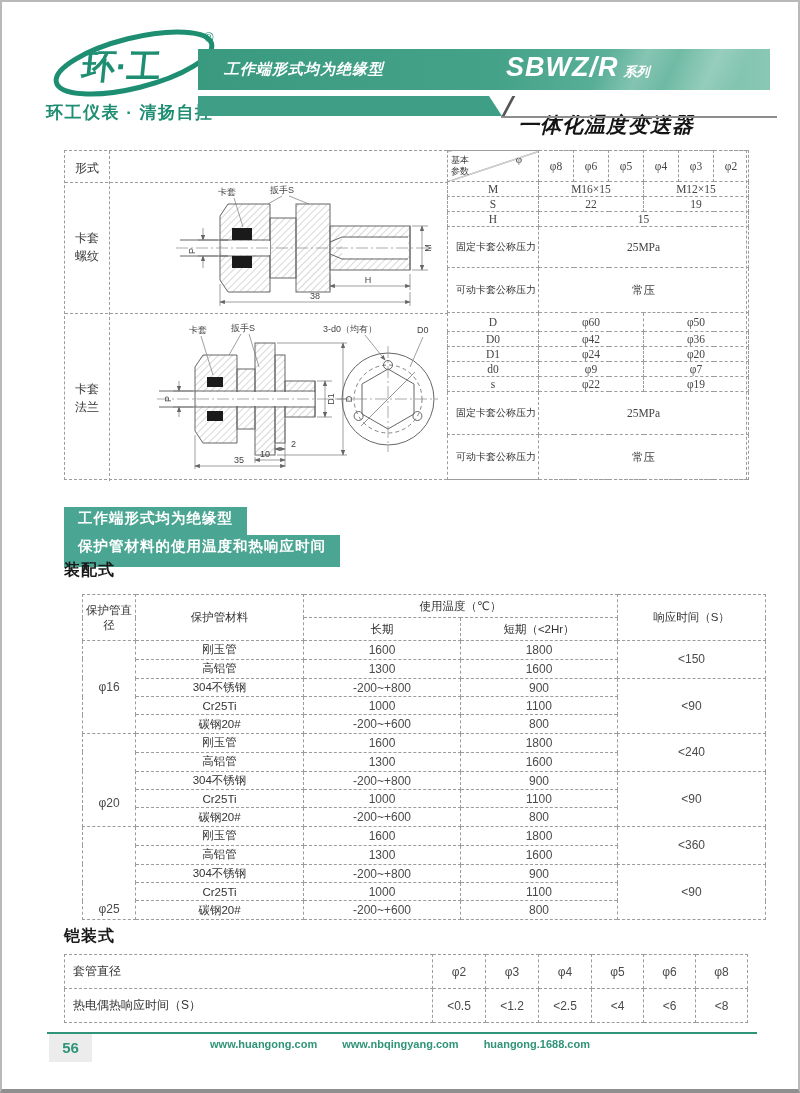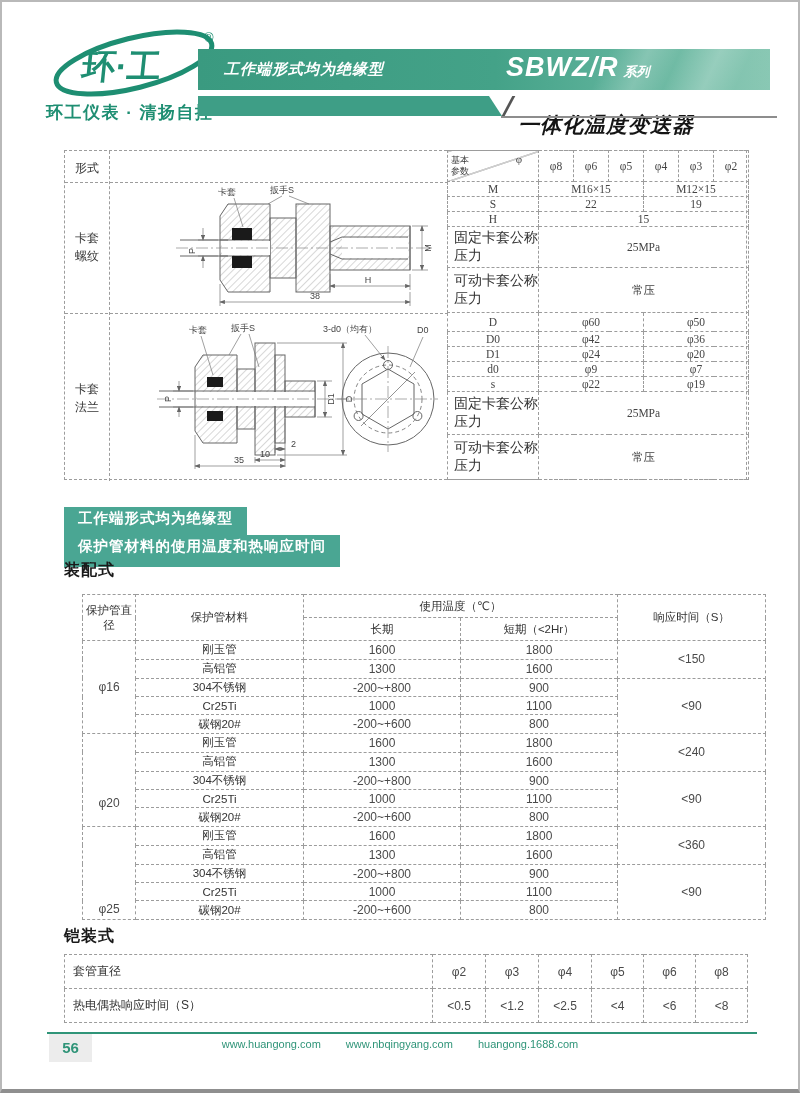--- a/index.html
+++ b/index.html
@@ -35,22 +35,22 @@
   .spec .vline{position:absolute;left:44px;top:0;height:330px;border-left:1px dashed #9c9c9c;}
   .spec .hline1{position:absolute;left:0;top:31px;width:383px;border-top:1px dashed #9c9c9c;}
   .spec .hline2{position:absolute;left:0;top:162px;width:383px;border-top:1px dashed #9c9c9c;}
   .rowlbl{position:absolute;width:34px;left:5px;font-size:12px;color:#333;text-align:center;
         line-height:1.5;}
   .rowlbl.two{width:28px;left:8px;word-break:break-all;}
   .stable{position:absolute;left:382px;top:-1px;width:301px;height:330px;border-collapse:collapse;
         table-layout:fixed;}
   .stable td{border:1px dashed #9c9c9c;text-align:center;vertical-align:middle;padding:0;
         font-family:"Liberation Serif","DejaVu Serif",serif;font-size:11.5px;color:#444;}
-  .stable td.cn{font-family:"Liberation Sans","DejaVu Sans",sans-serif;font-size:14px;color:#333;
-        text-align:left;padding-left:6px;}
+  .stable td.cn{font-family:"Liberation Sans","DejaVu Sans",sans-serif;font-size:10px;color:#333;
+        text-align:center;padding-left:6px;}
   .stable td.diag{position:relative;
         background-image:linear-gradient(to bottom right,transparent calc(50% - .6px),
         #9c9c9c calc(50% - .6px),#9c9c9c calc(50% + .6px),transparent calc(50% + .6px));}
   .diag-top{position:absolute;right:16px;top:2px;font-size:11px;}
   .diag-bot{position:absolute;left:3px;top:4px;width:24px;font-size:9px;line-height:1.2;
         text-align:left;font-family:Liberation Serif, serif;color:#333;}
   .draw{position:absolute;}
   .draw text{fill:#444;font-size:9px;font-family:"Liberation Sans","DejaVu Sans",sans-serif;}
 
   
@@ -72,21 +72,21 @@
   .ktable{left:62px;top:952px;width:683px;height:69px;}
   .ktable td.lab{text-align:left;padding-left:8px;font-size:12px;color:#333;margin-left:28px;}
   .ktable tr{height:23px;}
 
   
   .foot-line{position:absolute;left:45px;top:1030px;width:710px;height:2px;background:#2f9478;}
   .page-num{position:absolute;left:47px;top:1032px;width:43px;height:28px;background:#ececec;
         color:#2f9478;font-size:15px;font-weight:bold;text-align:center;line-height:28px;}
   .foot-urls{position:absolute;left:0;right:0;top:1036px;text-align:center;color:#2f9478;
         font-size:11px;}
-  .foot-urls span{margin:0 11px;}
+  .foot-urls span{margin:0 11px;font-weight:bold;}
 </style>
 </head>
 <body>
 
 <div class="page">
 
   <svg class="logo-svg" viewBox="0 0 182 74">
     <ellipse cx="90" cy="35" rx="80" ry="25" fill="none" stroke="#1e8e72" stroke-width="5" transform="rotate(-14 90 35)"></ellipse>
     <g transform="skewX(-6)">
       <text x="42" y="50" font-size="34" font-weight="bold" fill="#1e8e72">环·工</text>

